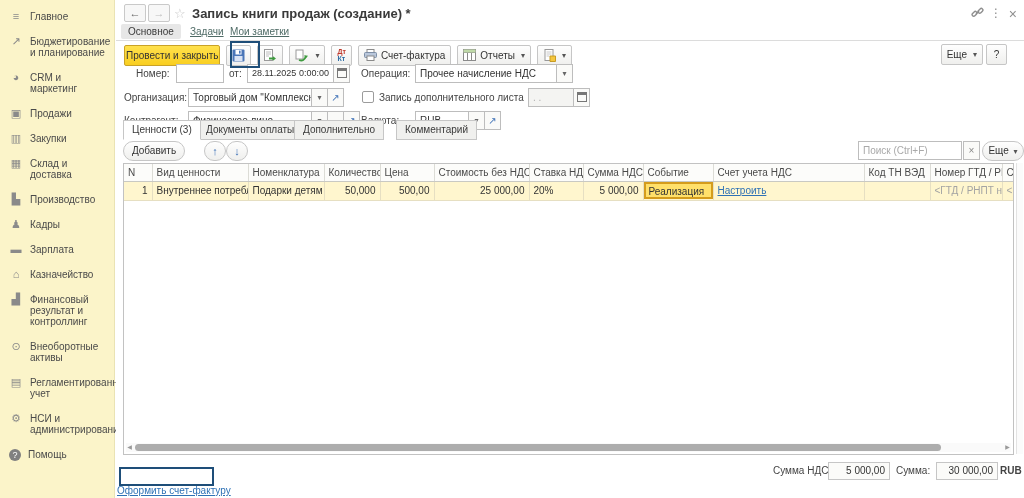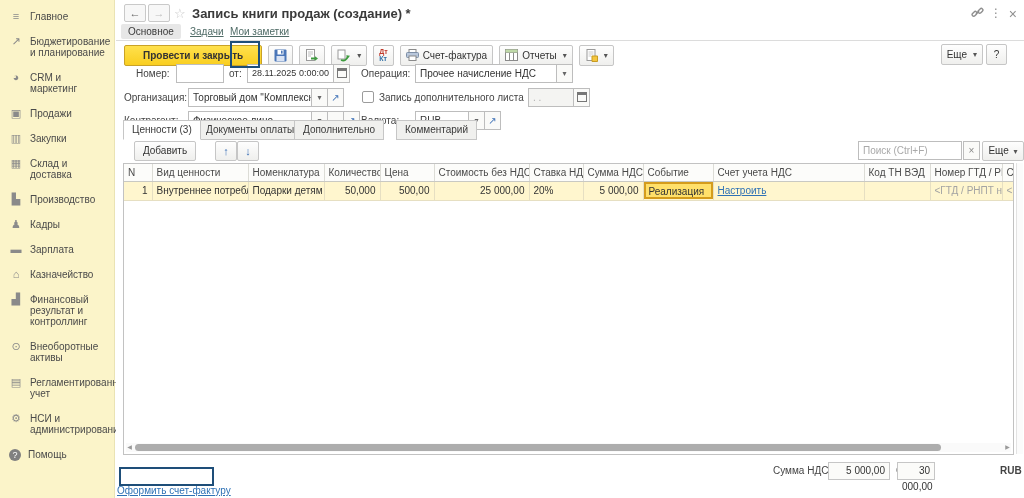--- a/index.html
+++ b/index.html
@@ -25,21 +25,21 @@
   .win-ico { position:absolute; top:6px; color:#8F8F8F; font-size:12px; cursor:pointer; }
 
   .navtabs { position:absolute; left:0; top:26px; right:0; height:14px; }
   .navtab-active { position:absolute; left:5px; top:-2px; background:#E7E7E7; border-radius:2px; padding:2px 7px; color:#3A3A3A; }
   .navtab-link { position:absolute; top:0; color:#4F6B66; text-decoration:underline; cursor:pointer;margin-left:16px; }
   .hr-top { position:absolute; left:0; right:0; top:40px; border-top:1px solid #DCDCDC; }
 
   
   .toolbar { position:absolute; left:8px; top:44px; height:22px; display:flex; align-items:center; gap:6px; }
   .tbtn { display:inline-flex; align-items:center; justify-content:center; gap:4px; height:21px; padding:0 5px; border:1px solid #C6C6C6; border-radius:2px; background:linear-gradient(#FEFEFE,#EFEFED); color:#333; white-space:nowrap; cursor:pointer; }
-  .tbtn-primary { background:linear-gradient(#FFE14D,#F9CE20); border-color:#C9A227; font-weight:bold; padding:0 18px; }
+  .tbtn-primary { background:linear-gradient(#FFE14D,#F9CE20); border-color:#C9A227; font-weight:normal; padding:0 1px; }
   .dd-caret { color:#555; font-size:8px; margin-left:2px; }
   .dtkt { display:flex; flex-direction:column; line-height:7px; font-size:7px; font-weight:bold; }
   .dtkt .dt { color:#C0392B; } .dtkt .kt { color:#2E6DA4; }
   .btn-more-top { position:absolute; top:44px; right:41px; }
   .btn-help { position:absolute; top:44px; right:17px; width:21px; }
 
   
   .lbl { position:absolute; height:19px; line-height:19px; color:#444; white-space:nowrap; }
   .fld { position:absolute; height:19px; border:1px solid #BDBDBD; background:#fff; line-height:17px; padding:0 4px; white-space:nowrap; overflow:hidden; }
   .fld.disabled { background:#F4F4F2; color:#AFAFAF; }
@@ -47,21 +47,21 @@
   .sq-btn.linkish { color:#3B6FB5; font-size:10px; }
   .checkbox { position:absolute; width:12px; height:12px; border:1px solid #9C9C9C; background:#fff; border-radius:2px; }
   .cal-ico { display:inline-block; width:10px; height:10px; border:1px solid #777; border-top:3px solid #777; margin-top:3px; }
 
   
   .dtab { position:absolute; top:120px; height:20px; border:1px solid #C6C6C6; background:#F0F0EE; padding:0 8px; line-height:18px; color:#3A3A3A; cursor:pointer; }
   .dtab.active { background:#FFF; border-bottom-color:#FFF; z-index:2; }
 
   
   .cmdbar { position:absolute; left:0; right:0; top:141px; height:21px; }
-  .cbtn { position:absolute; height:20px; border:1px solid #C6C6C6; border-radius:2px; background:linear-gradient(#FEFEFE,#EFEFED); text-align:center; line-height:18px; cursor:pointer;margin-left:11px; }
+  .cbtn { position:absolute; height:20px; border:1px solid #C6C6C6; border-radius:10px; background:linear-gradient(#FEFEFE,#EFEFED); text-align:center; line-height:18px; cursor:pointer; }
   .arrow-blue { color:#3B6FB5; font-weight:bold; font-size:11px; }
   .search-wrap { position:absolute; right:62px; top:0; }
   .search-input { width:104px; height:19px; border:1px solid #BDBDBD; padding:0 4px; font-size:10px; font-family:inherit; color:#333; }
   .search-input::placeholder { color:#A9A9A9; }
   .clear-btn { position:absolute; right:44px; top:0; width:17px; height:19px; border:1px solid #BDBDBD; background:#FAFAF8; text-align:center; line-height:17px; color:#888; cursor:pointer; }
   .more-tbl { position:absolute; right:0; top:0; width:42px; }
 
   
   .grid-wrap { position:absolute; left:7px; right:10px; top:163px; bottom:43px; border:1px solid #C2C2C2; background:#fff; overflow:hidden; }
   table.grid { border-collapse:collapse; table-layout:fixed; width:890px; }
@@ -354,21 +354,21 @@
         <div class="hs-arrow" style="left:0;">◀</div>
         <div class="hs-thumb"></div>
         <div class="hs-arrow" style="right:0;">▶</div>
       </div>
     </div>
     <div class="vscroll"></div>
 
     <div class="footer-lbl" style="left:657px;">Сумма НДС:</div>
     <div class="footer-fld" style="left:712px; width:62px;">5 000,00</div>
     <div class="footer-lbl" style="left:780px;text-align:center;">Сумма:</div>
-    <div class="footer-fld" style="left:781px; width:38px;">30 000,00</div>
+    <div class="footer-fld" style="left:820px; width:62px;">30 000,00</div>
     <div class="footer-lbl" style="left:884px; font-weight:bold;">RUB</div>
 
     <div class="bottom-link">Оформить счет-фактуру</div>
 
     <div class="annot" style="left:114px; top:41px; width:30px; height:27px;"></div>
     <div class="annot" style="left:3px; top:467px; width:95px; height:19px;"></div>
   </div>
 </div>
 
 </body></html>

